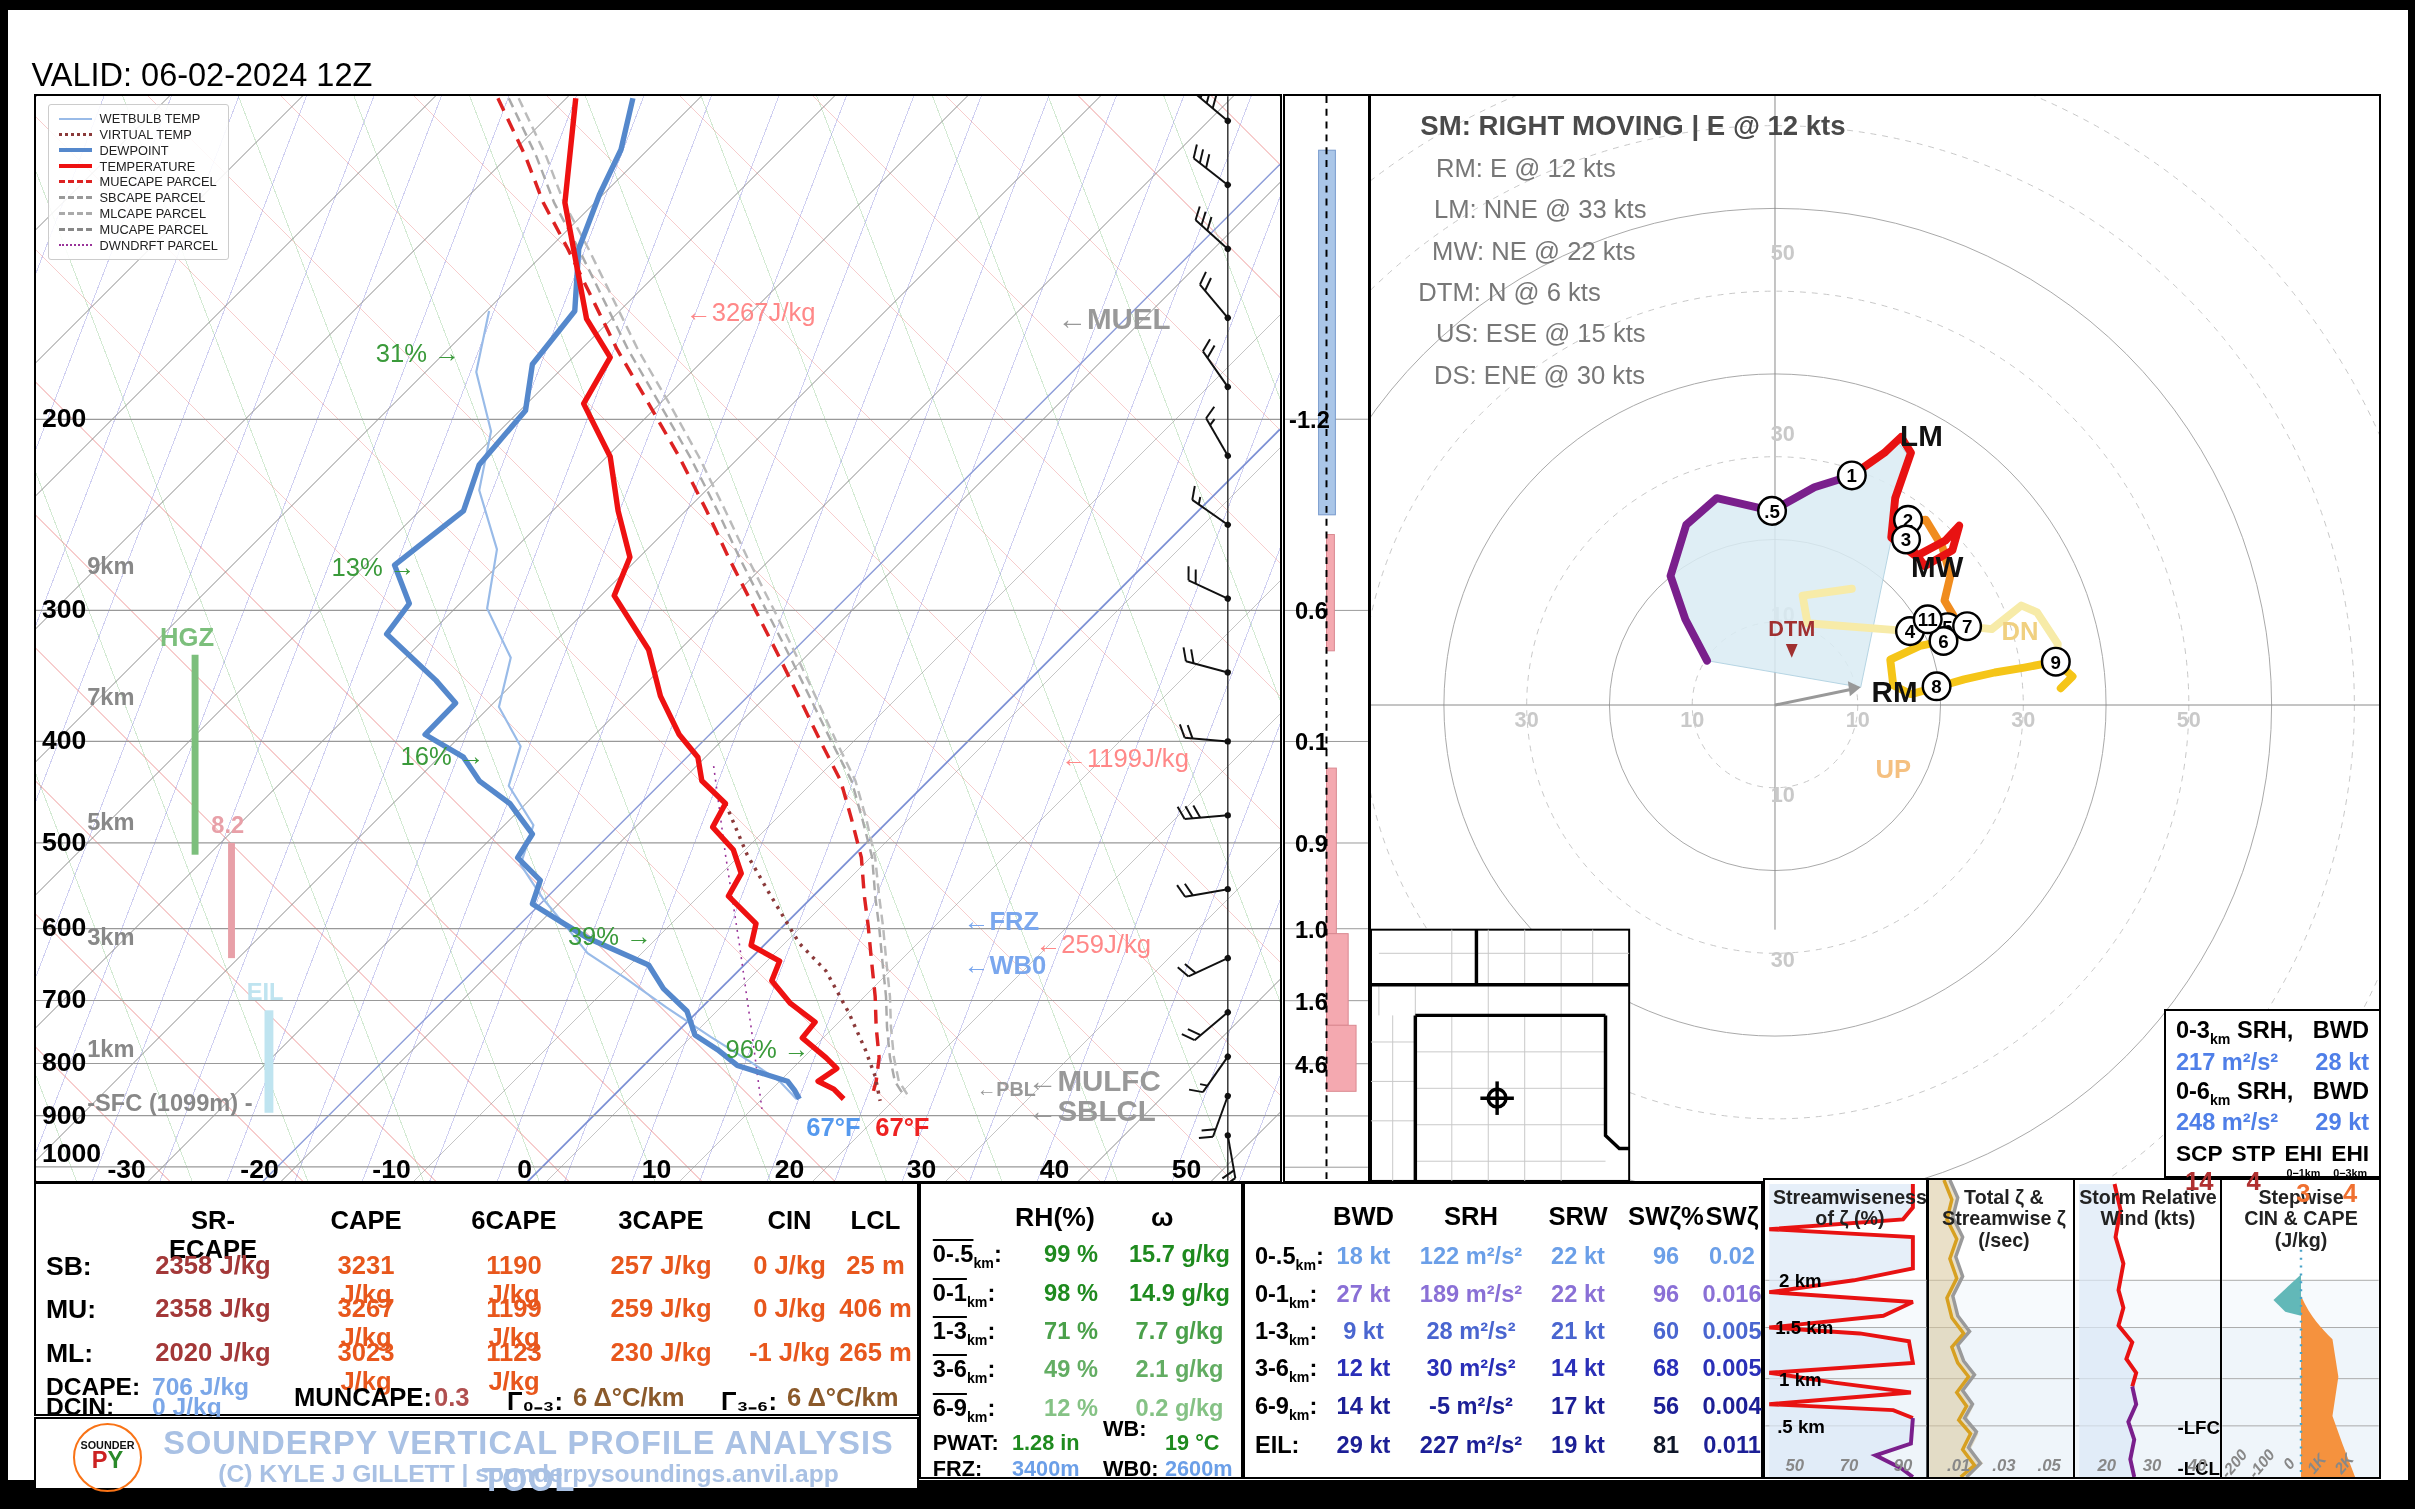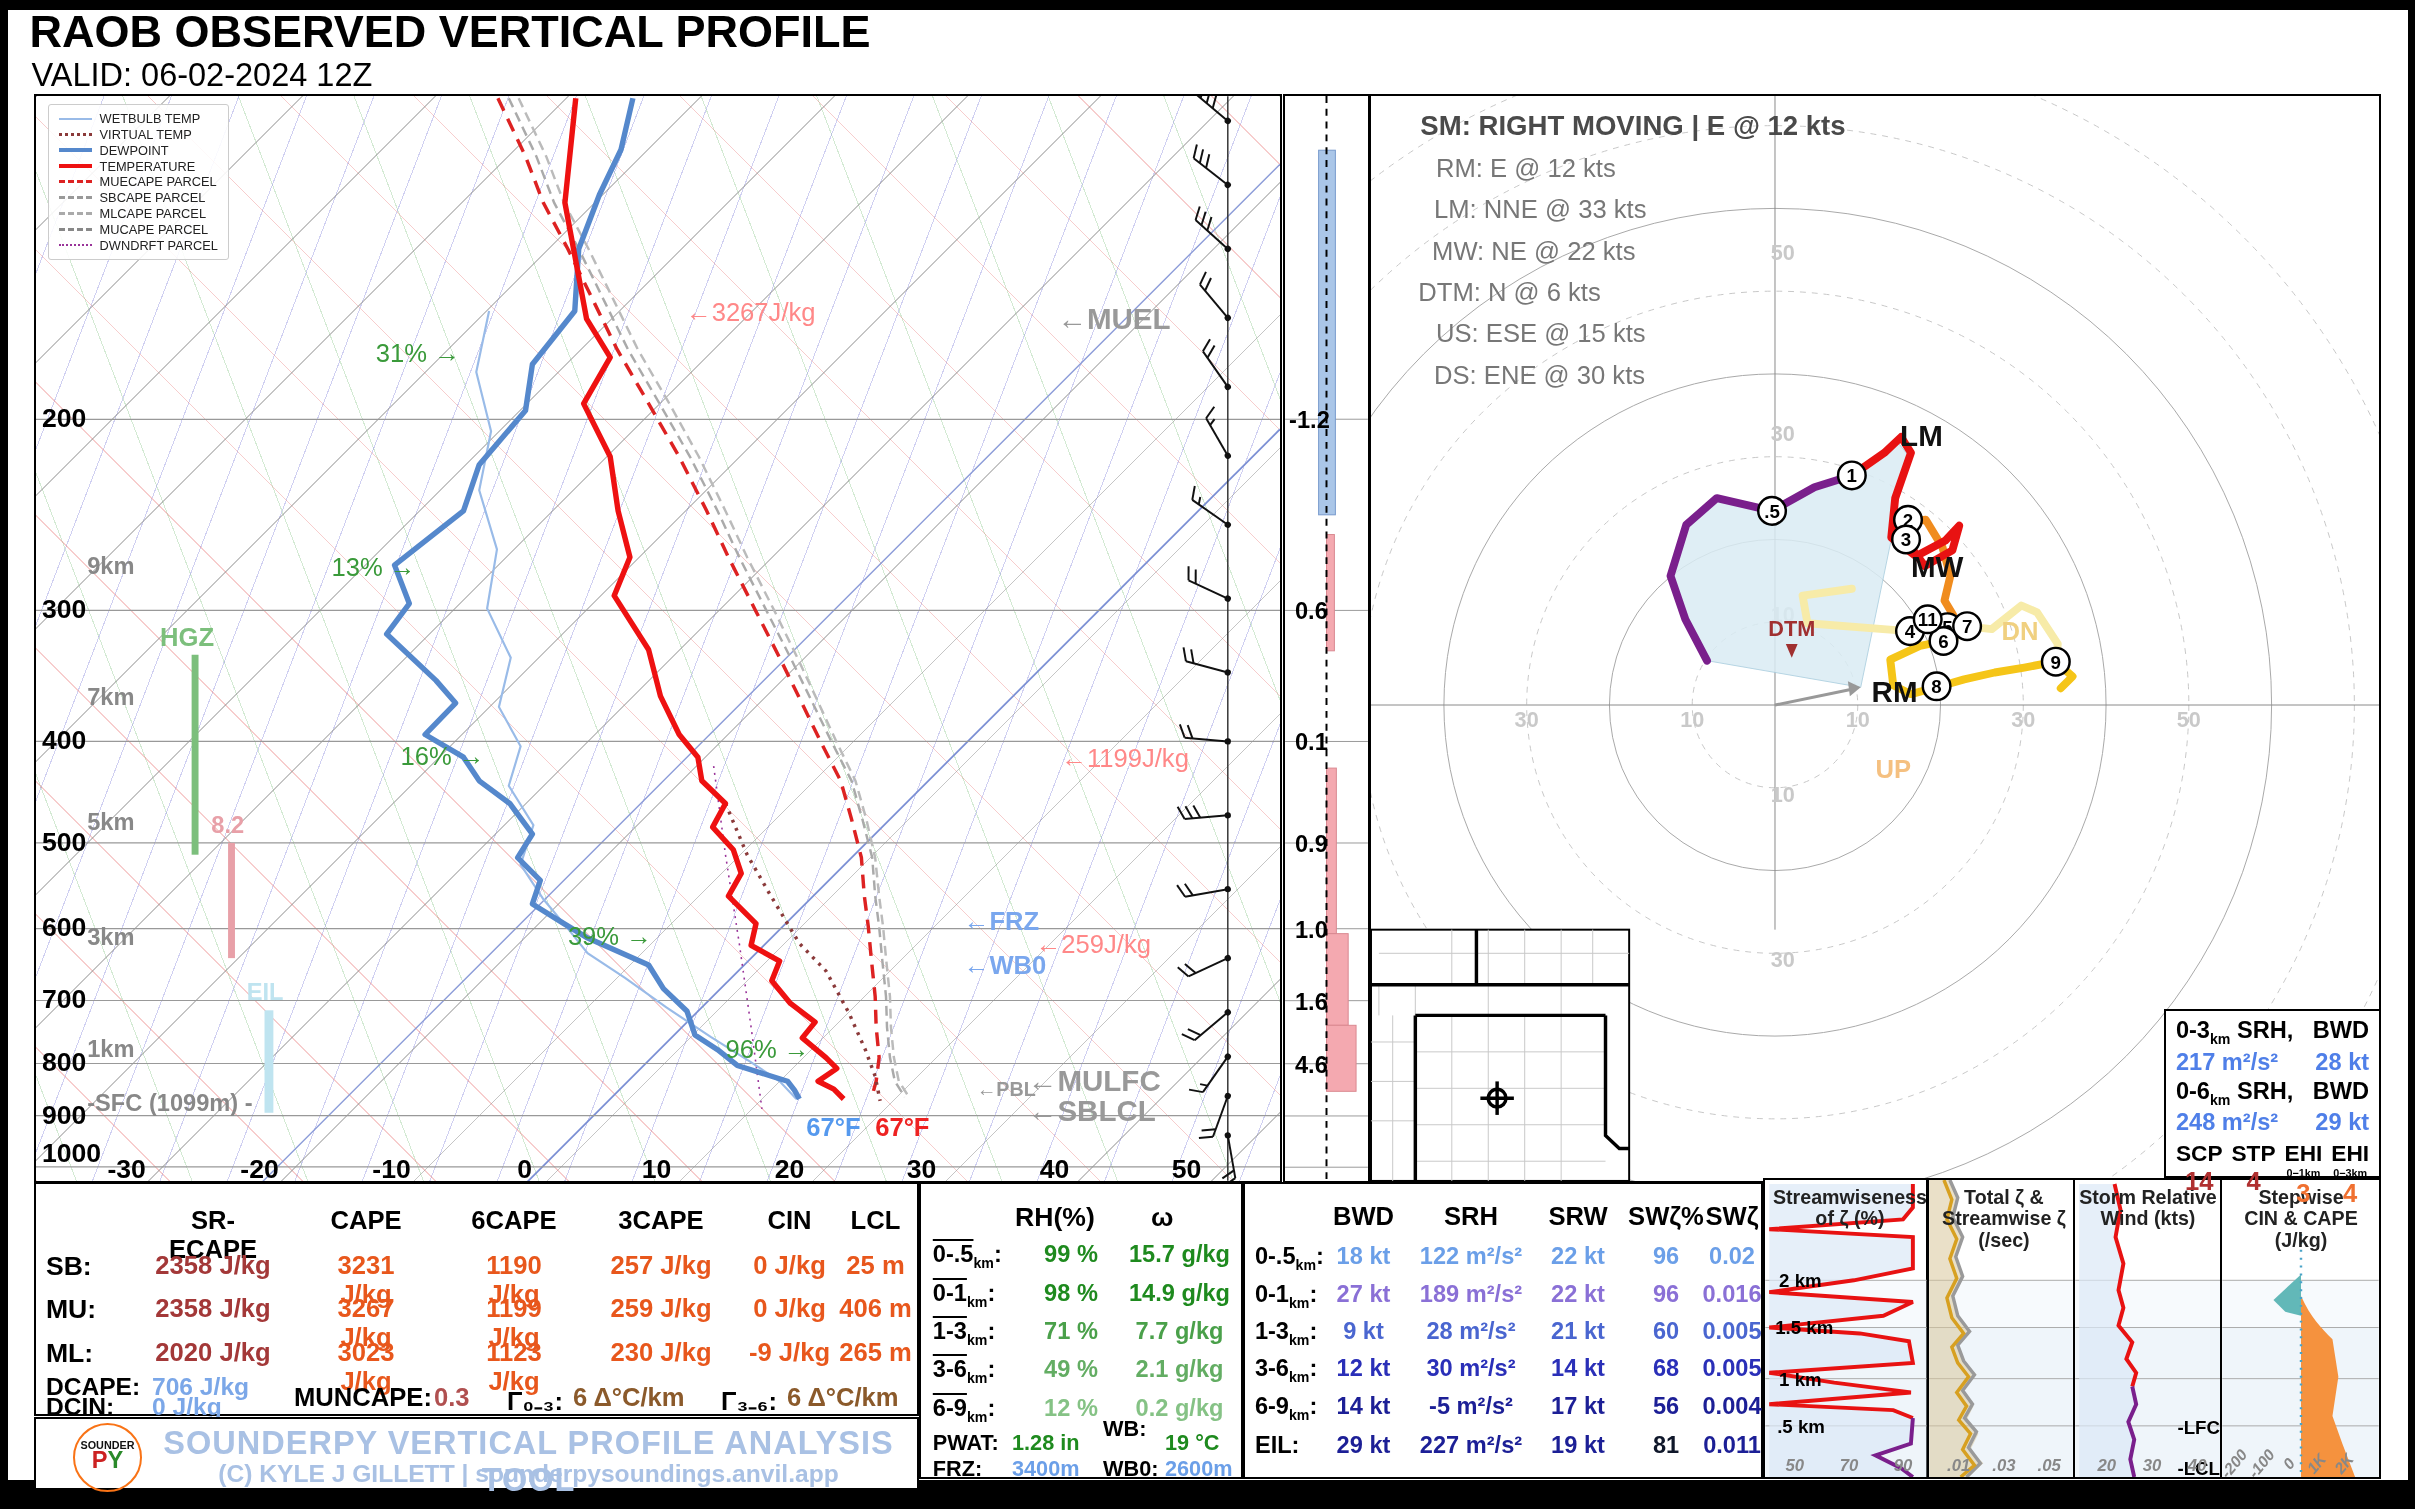--- a/index.html
+++ b/index.html
@@ -21,21 +21,20 @@
       repeating-linear-gradient(249deg, rgba(130,195,130,.35) 0 1px, transparent 1px 108px);}
   .flexrow{display:flex;justify-content:space-between;align-items:baseline}
   sub{font-size:60%}
 </style>
 </head>
 <body>
 
 <div class="page">
   <div class="inner"></div>
 
-  <div class="abs b" style="left:29.6px;top:5.9px;font-size:45px;color:#000">RAOB OBSERVED VERTICAL PROFILE</div>
   <div class="abs" style="left:31.5px;top:57px;font-size:32.5px;color:#000">VALID: 06-02-2024 12Z</div>
 
   <div class="panel" style="left:34px;top:94px;width:1248px;height:1089px">
     <div class="gridbg"></div>
 
     <svg width="1244" height="1085" viewBox="0 0 1263 1101" style="position:absolute;inset:0">
       <defs>
         <g id="b1" stroke="#111" stroke-width="2" fill="#111">
             <circle r="3.2" stroke="none"></circle>
             <line y2="-44"></line>
@@ -457,21 +456,21 @@
     <div class="abs b" style="left:424px;top:110px;width:108px;text-align:center;font-size:25.6px;color:#e8571c">1199 J/kg</div>
     <div class="abs b" style="left:571px;top:110px;width:108px;text-align:center;font-size:25.6px;color:#e8571c">259 J/kg</div>
     <div class="abs b" style="left:704px;top:110px;width:99px;text-align:center;font-size:25.6px;color:#e8571c">0 J/kg</div>
     <div class="abs b" style="left:800px;top:110px;width:79px;text-align:center;font-size:25.6px;color:#e8571c">406 m</div>
 
     <div class="abs b" style="left:9.9px;top:154px;font-size:26.6px">ML:</div>
     <div class="abs b" style="left:118px;top:154px;width:118px;text-align:center;font-size:25.6px;color:#a33838">2020 J/kg</div>
     <div class="abs b" style="left:276px;top:154px;width:108px;text-align:center;font-size:25.6px;color:#e8571c">3023 J/kg</div>
     <div class="abs b" style="left:424px;top:154px;width:108px;text-align:center;font-size:25.6px;color:#e8571c">1123 J/kg</div>
     <div class="abs b" style="left:571px;top:154px;width:108px;text-align:center;font-size:25.6px;color:#e8571c">230 J/kg</div>
-    <div class="abs b" style="left:704px;top:154px;width:99px;text-align:center;font-size:25.6px;color:#e8571c">-9 J/kg</div>
+    <div class="abs b" style="left:704px;top:154px;width:99px;text-align:center;font-size:25.6px;color:#e8571c">-1 J/kg</div>
     <div class="abs b" style="left:800px;top:154px;width:79px;text-align:center;font-size:25.6px;color:#e8571c">265 m</div>
 
     <div class="abs b" style="left:9.9px;top:189px;font-size:24.6px">DCAPE:</div>
     <div class="abs b" style="left:116px;top:189px;font-size:24.6px;color:#7ba7e8">706 J/kg</div>
     <div class="abs b" style="left:9.9px;top:209px;font-size:24.6px">DCIN:</div>
     <div class="abs b" style="left:116px;top:209px;font-size:24.6px;color:#7ba7e8">0 J/kg</div>
     <div class="abs b" style="left:258px;top:199px;font-size:25.6px">MUNCAPE:</div>
     <div class="abs b" style="left:398px;top:199px;font-size:25.6px;color:#b05050">0.3</div>
     <div class="abs b" style="left:471px;top:199px;font-size:25.6px">Γ₀₋₃:</div>
     <div class="abs b" style="left:537px;top:199px;font-size:25.6px;color:#8b5a2b">6 Δ°C/km</div>

